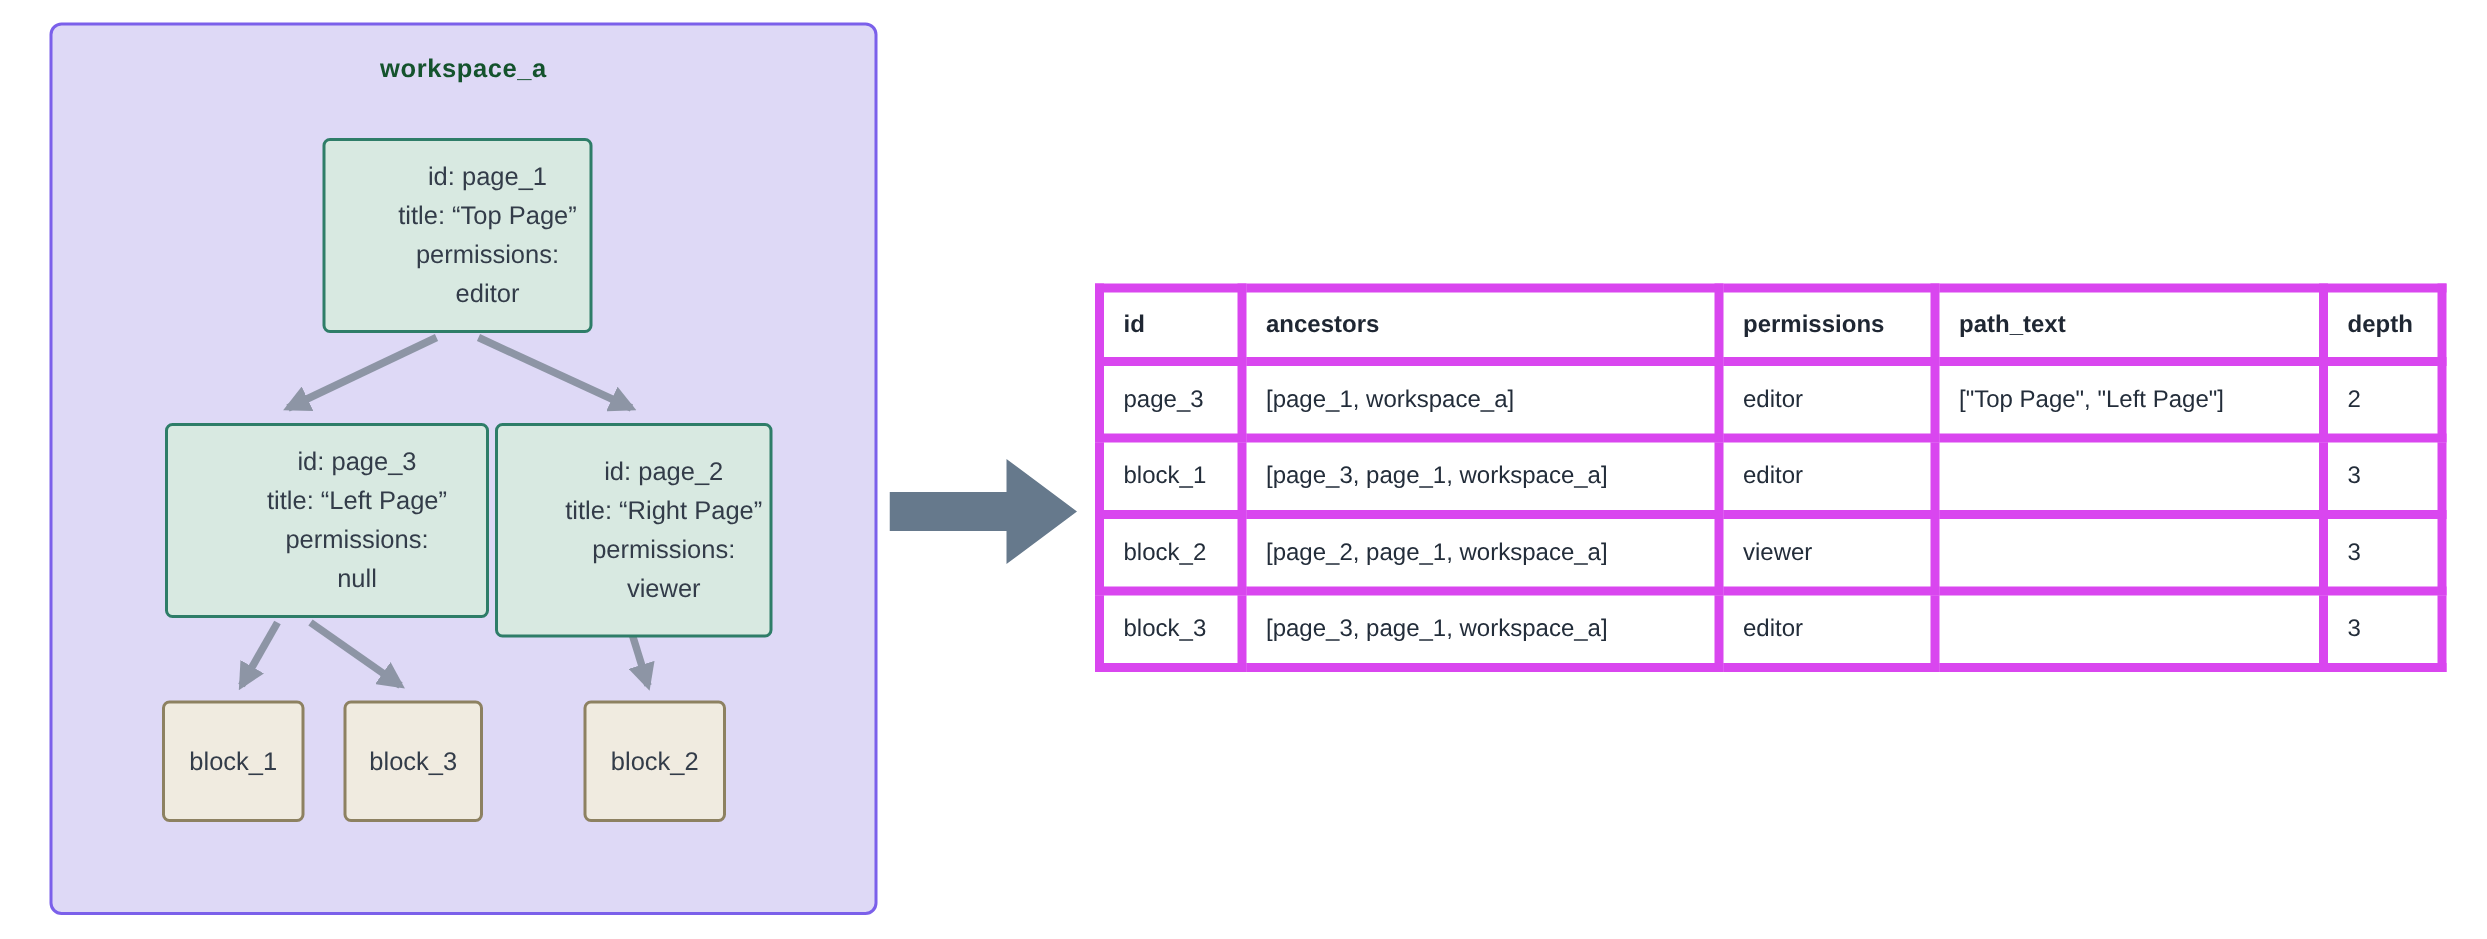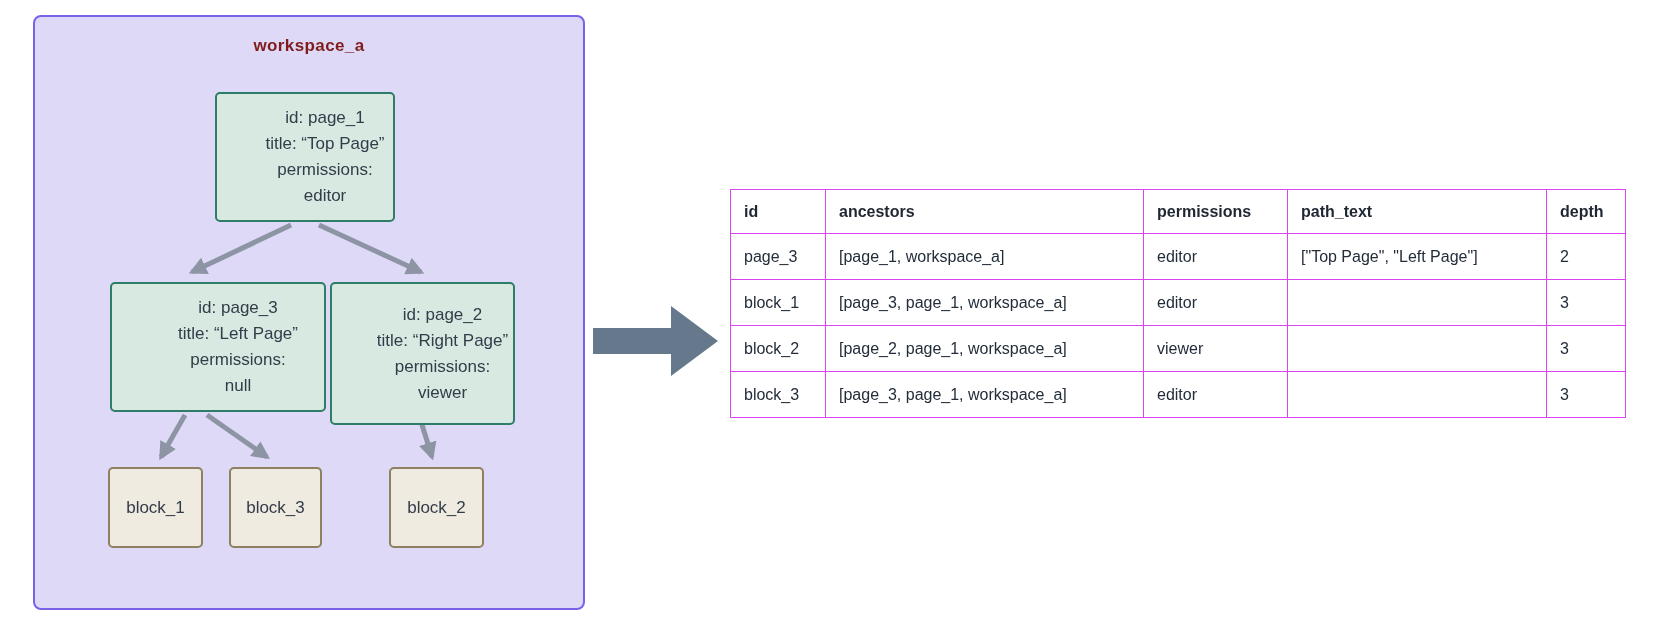--- a/index.html
+++ b/index.html
@@ -9,21 +9,21 @@
     overflow:hidden;
   }
   
   .workspace {
     position:absolute; left:33px; top:15px; width:552px; height:595px;
     background:#ded9f6; border:2px solid #7b60ea; border-radius:8px;
     box-sizing:border-box;
   }
   .ws-title {
     position:absolute; top:19px; left:0; width:100%; text-align:center;
-    font-weight:bold; font-size:17px; letter-spacing:0.4px; color:#7f1d1d;
+    font-weight:bold; font-size:17px; letter-spacing:0.4px; color:#14532d;
   }
   .edges { position:absolute; left:0; top:0; width:552px; height:595px; pointer-events:none; }
   .node {
     position:absolute; box-sizing:border-box;
     display:flex; flex-direction:column; align-items:center; justify-content:center;
     text-align:center;
   }
   .page-node {
     background:#d8e9e1; border:2px solid #2e7d68; border-radius:5px;
     font-size:17px; line-height:26px; color:#333c49;padding-left:40px;
@@ -40,21 +40,21 @@
   #node-block-2 { left:354px; top:450px; width:95px; height:81px; }
   
   .flow-arrow { position:absolute; left:593px; top:303px; }
   
   .hier-table {
     position:absolute; left:730px; top:189px;
     border-collapse:collapse; table-layout:fixed; width:895px;
     font-size:16px; color:#232d3a; background:#ffffff;
   }
   .hier-table th, .hier-table td {
-    border:1px solid #d946ef; padding:0 13px; text-align:left;
+    border:6px solid #d946ef; padding:0 13px; text-align:left;
     overflow:hidden; white-space:nowrap;
   }
   .hier-table th { font-weight:bold; height:43px; color:#1f2733; }
   .hier-table td { height:45px; font-weight:normal; }
 </style>
 </head>
 <body>
 
 <div class="workspace">
   <div class="ws-title">workspace_a</div>

